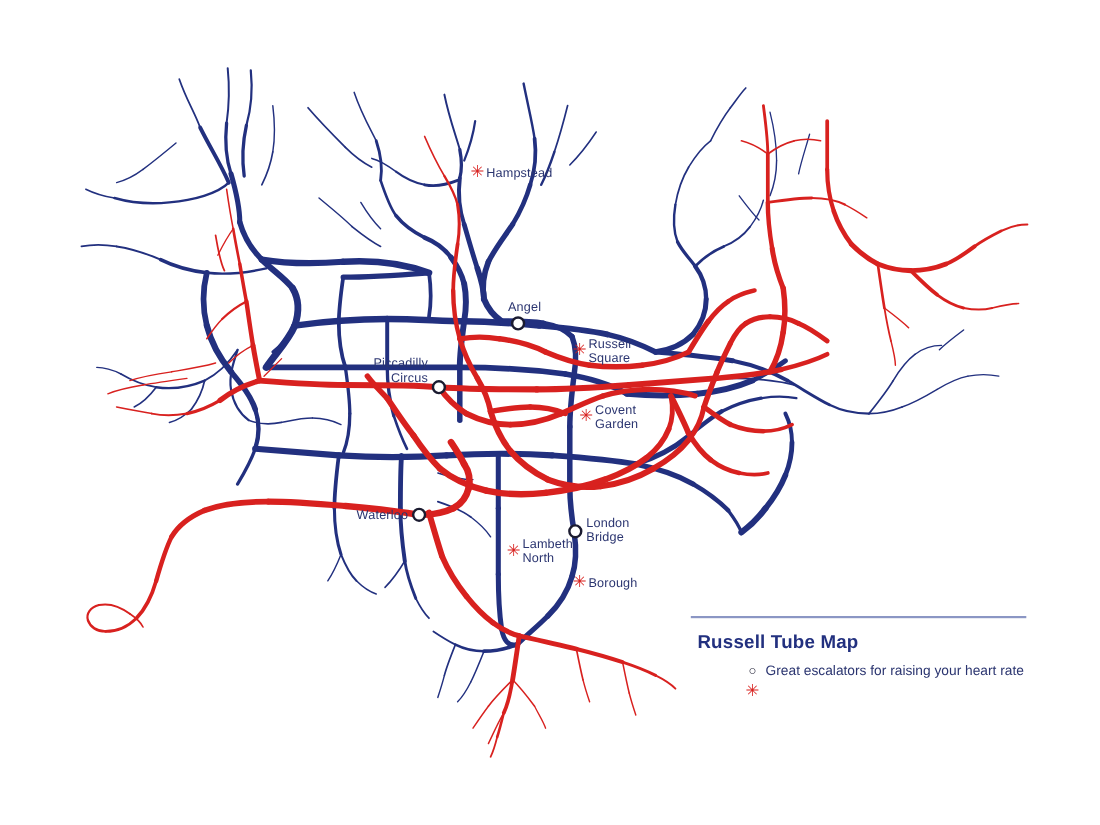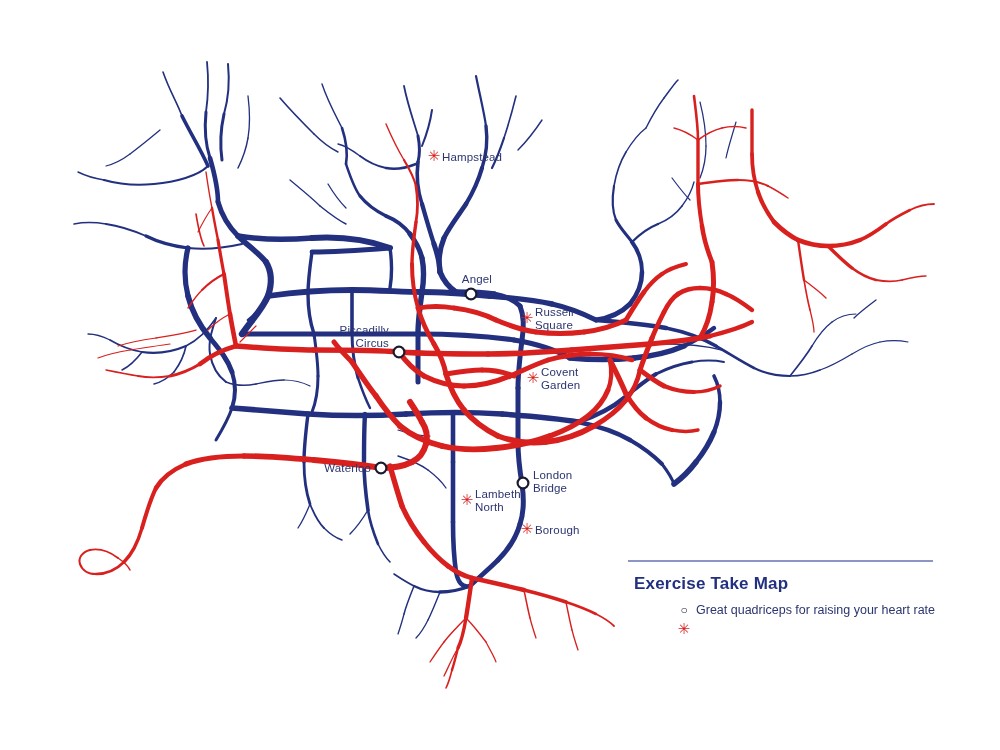--- a/index.html
+++ b/index.html
@@ -561,25 +561,25 @@
       <g>
         <text class="star-marker" x="527" y="534">✳</text>
         <text class="map-label anchor-start" x="535" y="534">Borough</text>
       </g>
 
     </g>
   </svg>
 
   <div id="legend">
     <div id="legend-rule"></div>
-    <div id="legend-title">Exercise Take Map</div>
+    <div id="legend-title">Russell Tube Map</div>
 
     <div class="legend-row">
       <span class="legend-glyph circle-glyph">○</span>
-      <span class="legend-text">Great quadriceps for raising your heart rate</span>
+      <span class="legend-text">Great escalators for raising your heart rate</span>
     </div>
 
     <div class="legend-row">
       <span class="legend-glyph star-glyph">✳</span>
     </div>
   </div>
 
 </div>
 
 </body></html>

